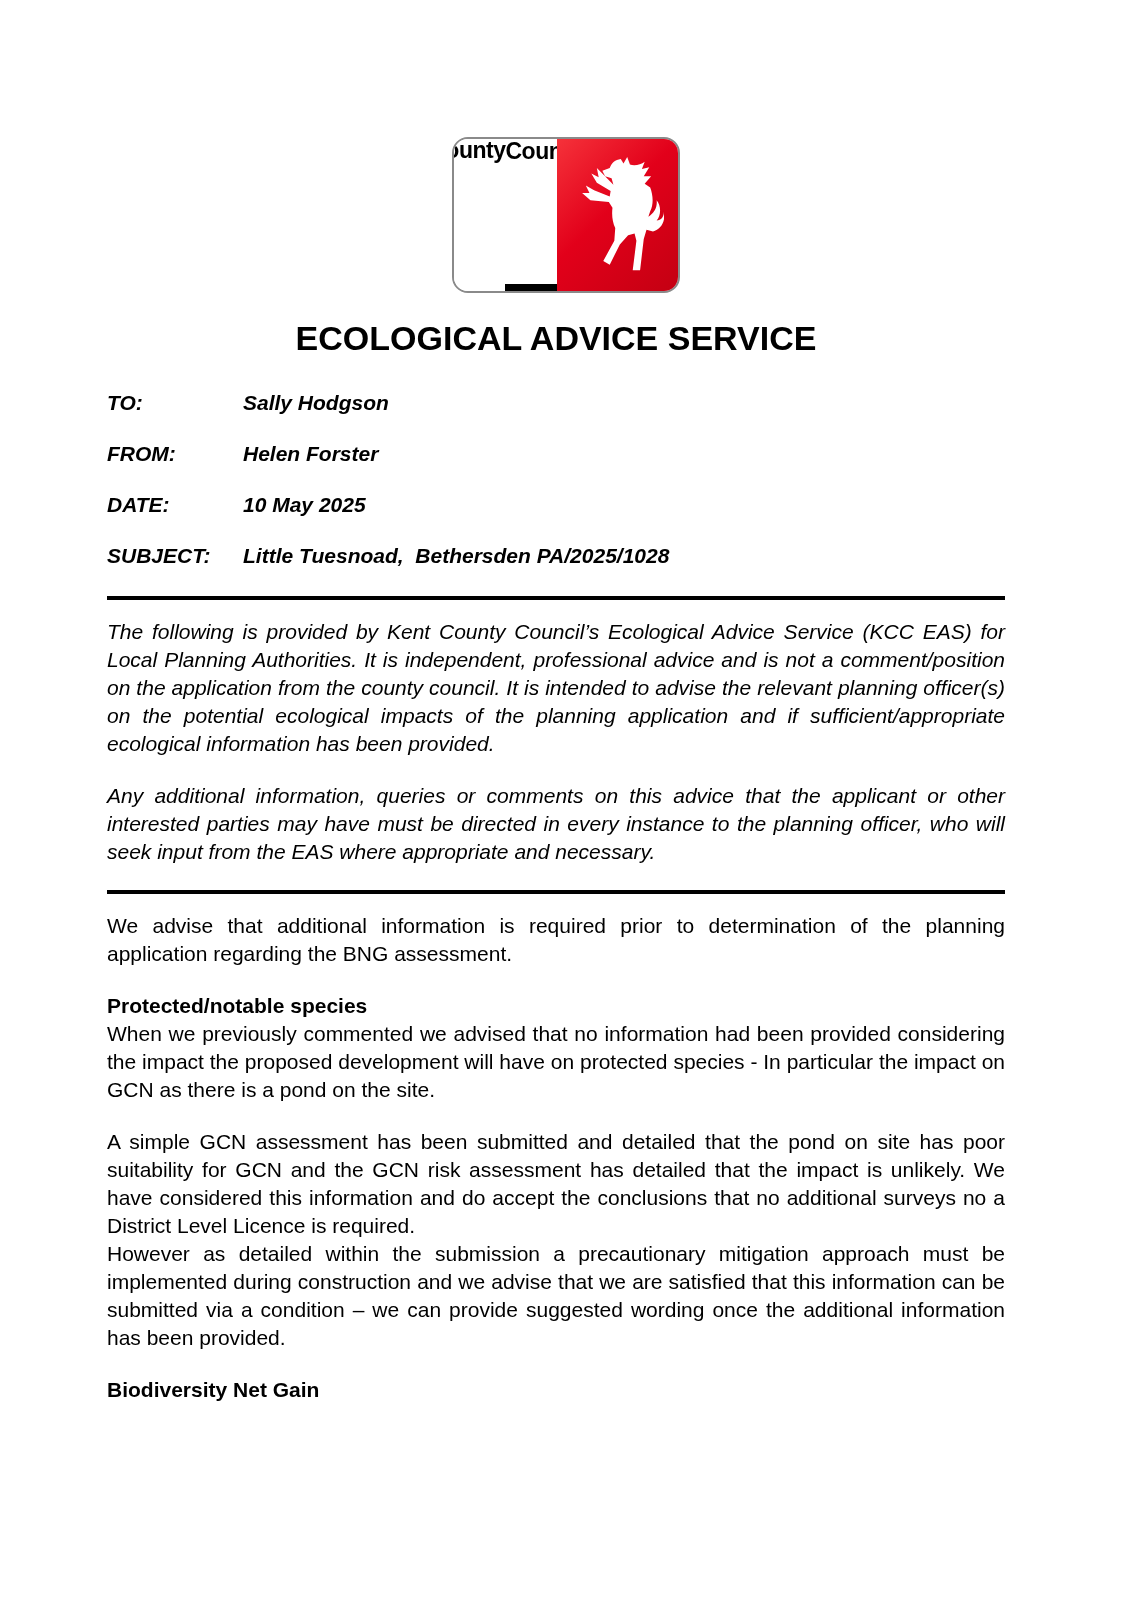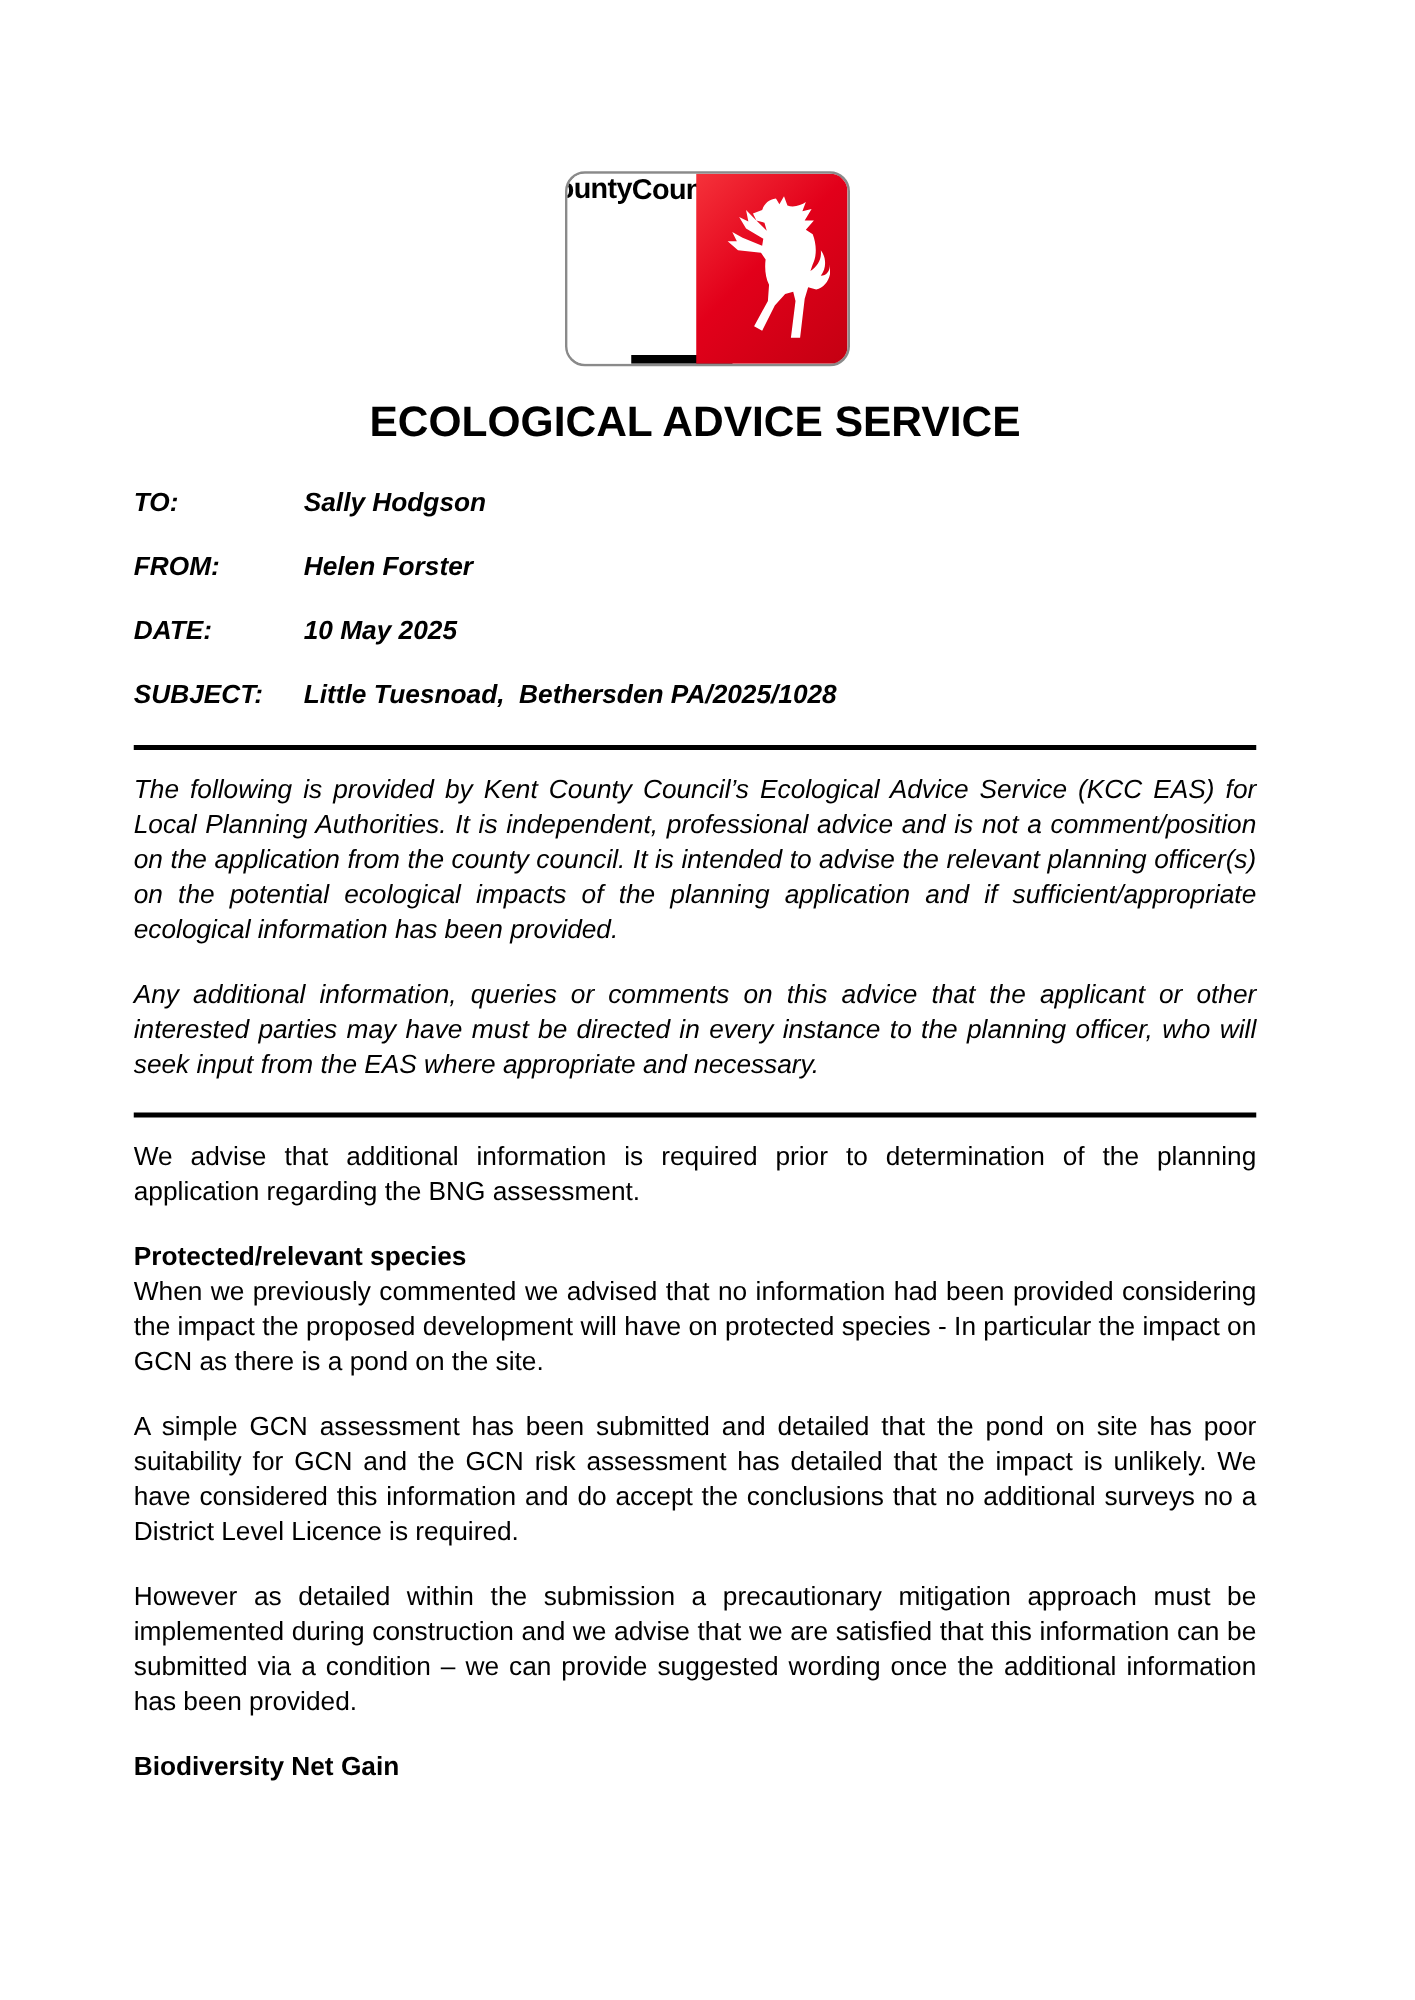--- a/index.html
+++ b/index.html
@@ -79,21 +79,21 @@
     text-align:justify;
   }
   .italic { font-style:italic; }
   .p-disc1 { margin-top:18px; }
   .p-disc2 { margin-top:24px; }
   .p-intro { margin-top:18px; }
   .sect-heading { font-size:21px; line-height:28px; font-weight:bold; }
   .h-species { margin-top:24px; }
   .p-species { margin-top:0; }
   .p-gcn     { margin-top:24px; }
-  .p-however { margin-top:24px; }
+  .p-however { }
   .h-bng     { margin-top:24px; }
 </style>
 </head>
 <body>
 
 <div class="page">
 
   <div class="logo">
     <div class="logo-left">
       <span class="logo-kent">Kent</span>
@@ -152,21 +152,21 @@
 
     <hr class="rule rule-1">
 
     <p class="para italic p-disc1">The following is provided by Kent County Council’s Ecological Advice Service (KCC EAS) for Local Planning Authorities. It is independent, professional advice and is not a comment/position on the application from the county council. It is intended to advise the relevant planning officer(s) on the potential ecological impacts of the planning application and if sufficient/appropriate ecological information has been provided.</p>
     <p class="para italic p-disc2">Any additional information, queries or comments on this advice that the applicant or other interested parties may have must be directed in every instance to the planning officer, who will seek input from the EAS where appropriate and necessary.</p>
 
     <hr class="rule rule-2">
 
     <p class="para p-intro">We advise that additional information is required prior to determination of the planning application regarding the BNG assessment.</p>
 
-    <h2 class="sect-heading h-species">Protected/relevant species</h2>
+    <h2 class="sect-heading h-species">Protected/notable species</h2>
     <p class="para p-species">When we previously commented we advised that no information had been provided considering the impact the proposed development will have on protected species - In particular the impact on GCN as there is a pond on the site.</p>
 
     <p class="para p-gcn">A simple GCN assessment has been submitted and detailed that the pond on site has poor suitability for GCN and the GCN risk assessment has detailed that the impact is unlikely.  We have considered this information and do accept the conclusions that no additional surveys no a District Level Licence is required.</p>
 
     <p class="para p-however">However as detailed within the submission a precautionary mitigation approach must be implemented during construction and we advise that we are satisfied that this information can be submitted via a condition – we can provide suggested wording once the additional information has been provided.</p>
 
     <h2 class="sect-heading h-bng">Biodiversity Net Gain</h2>
 
   </div>
 </div>

